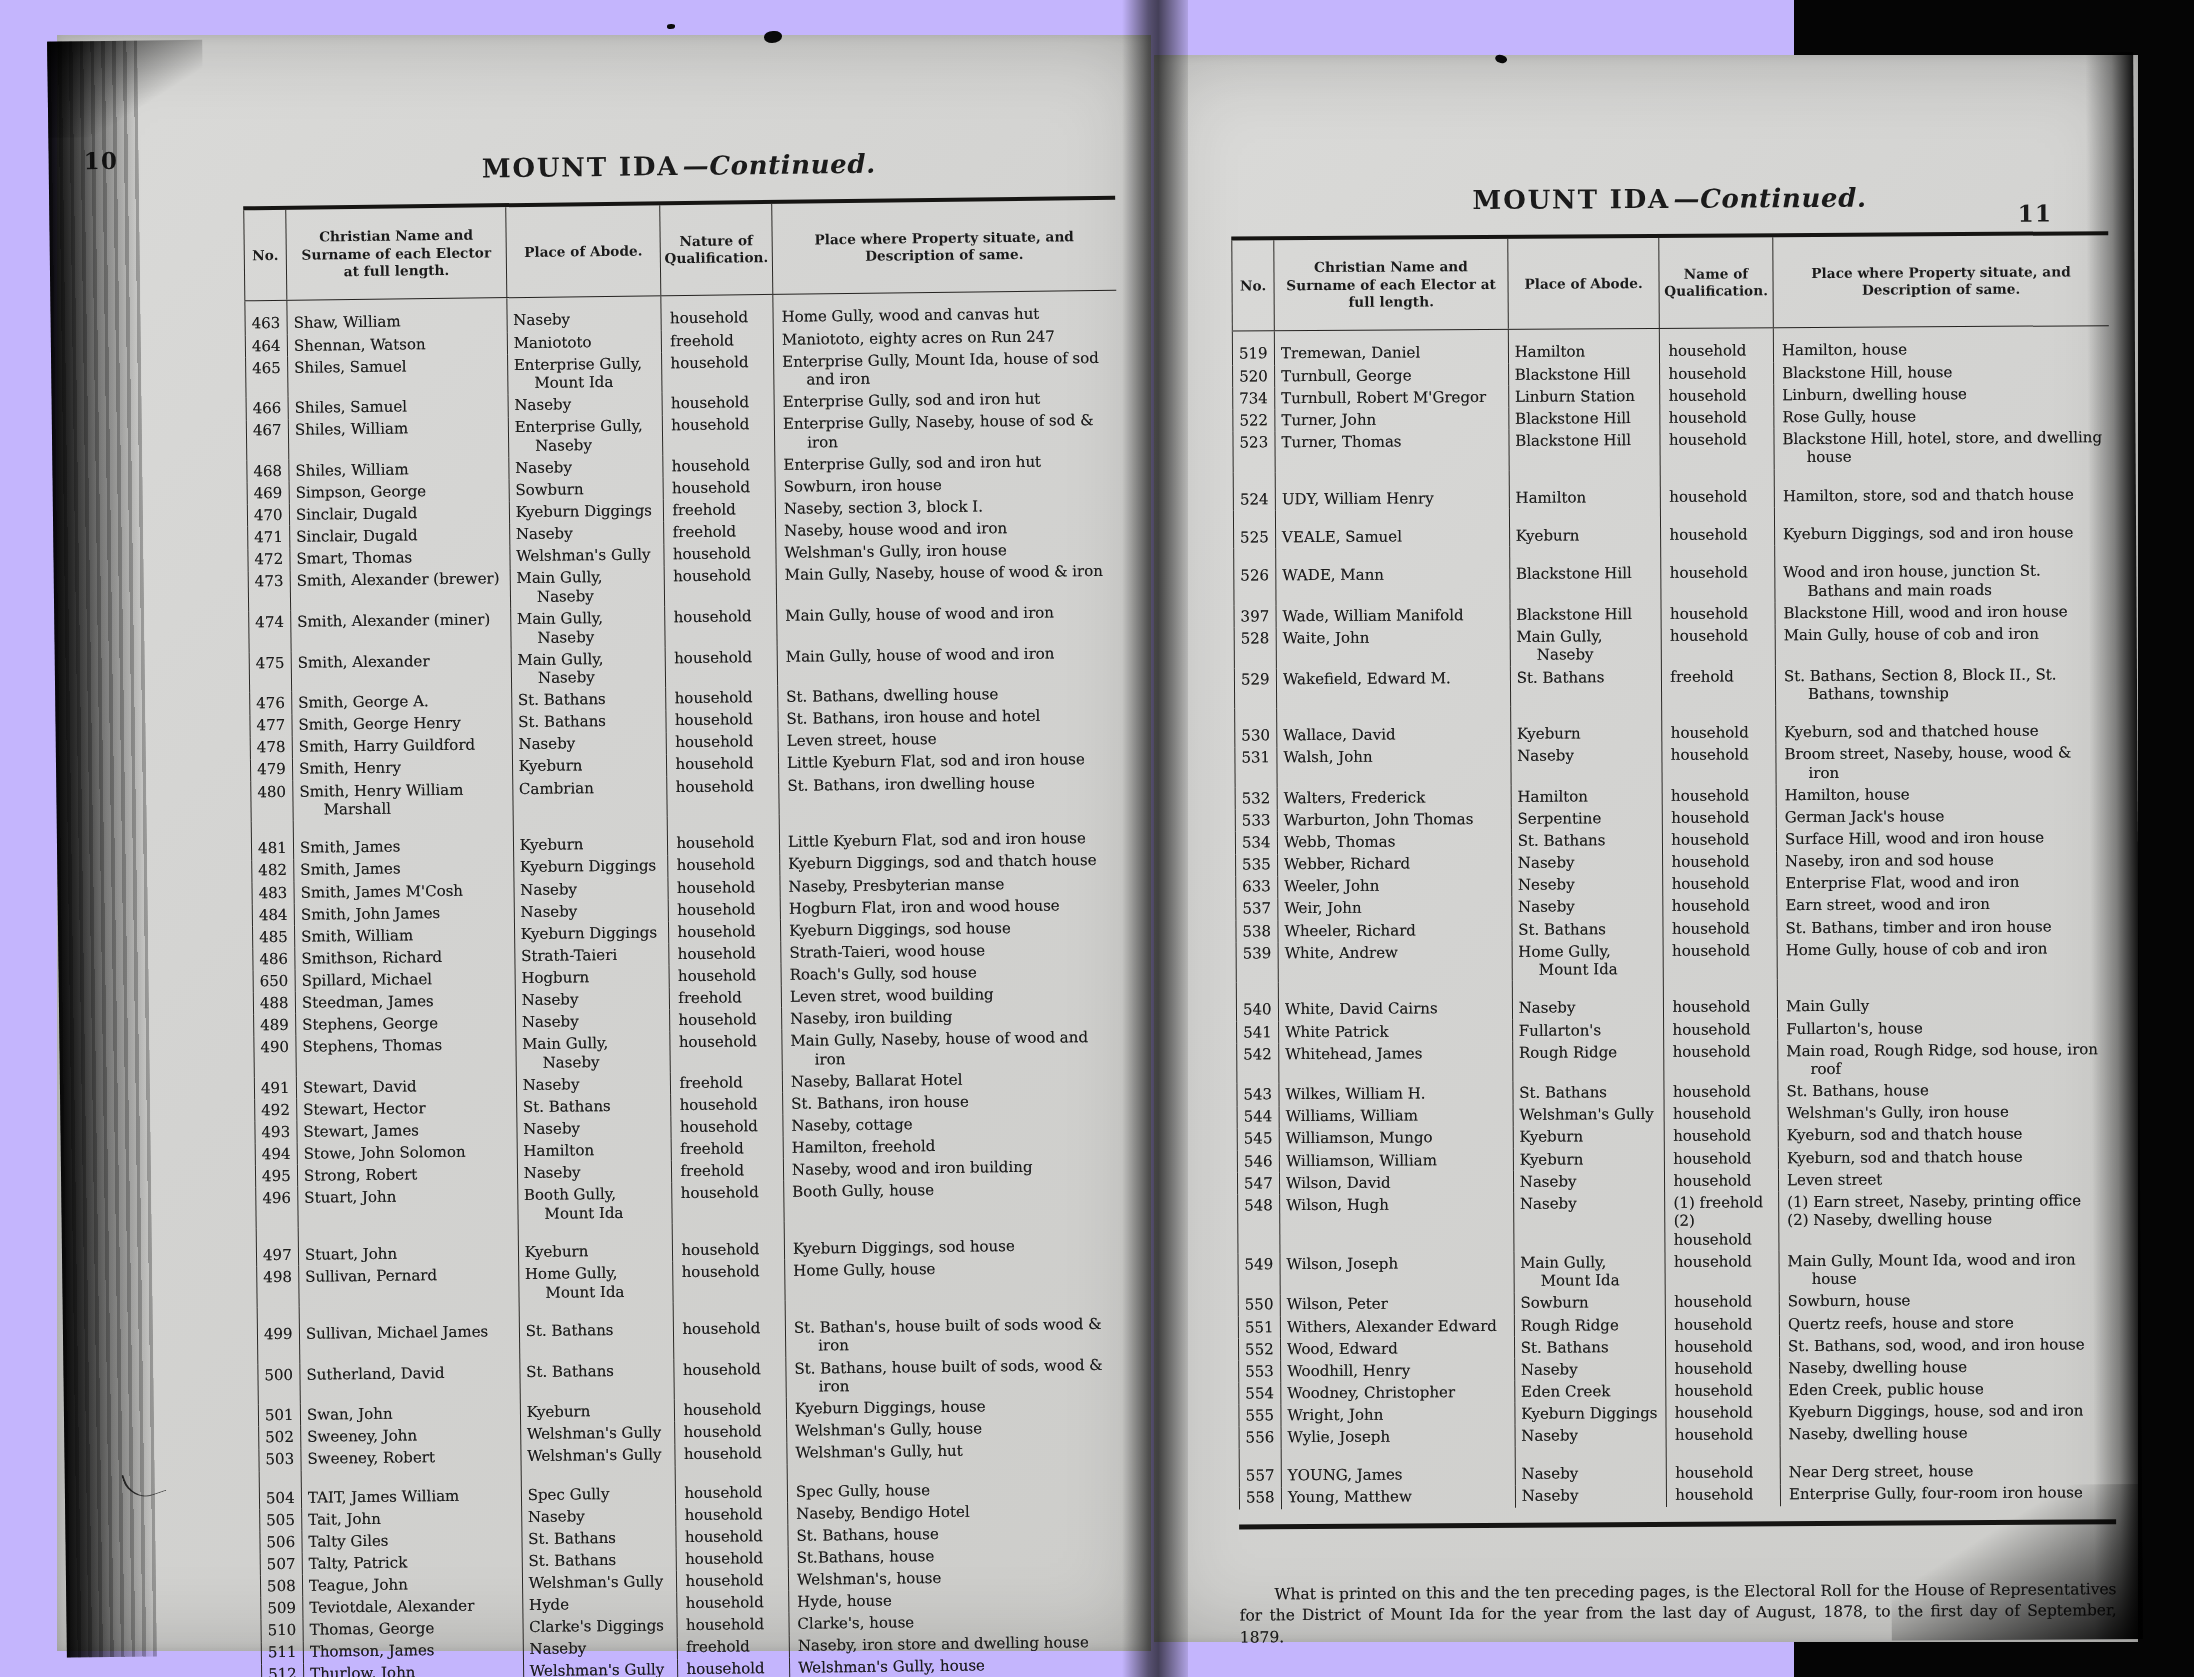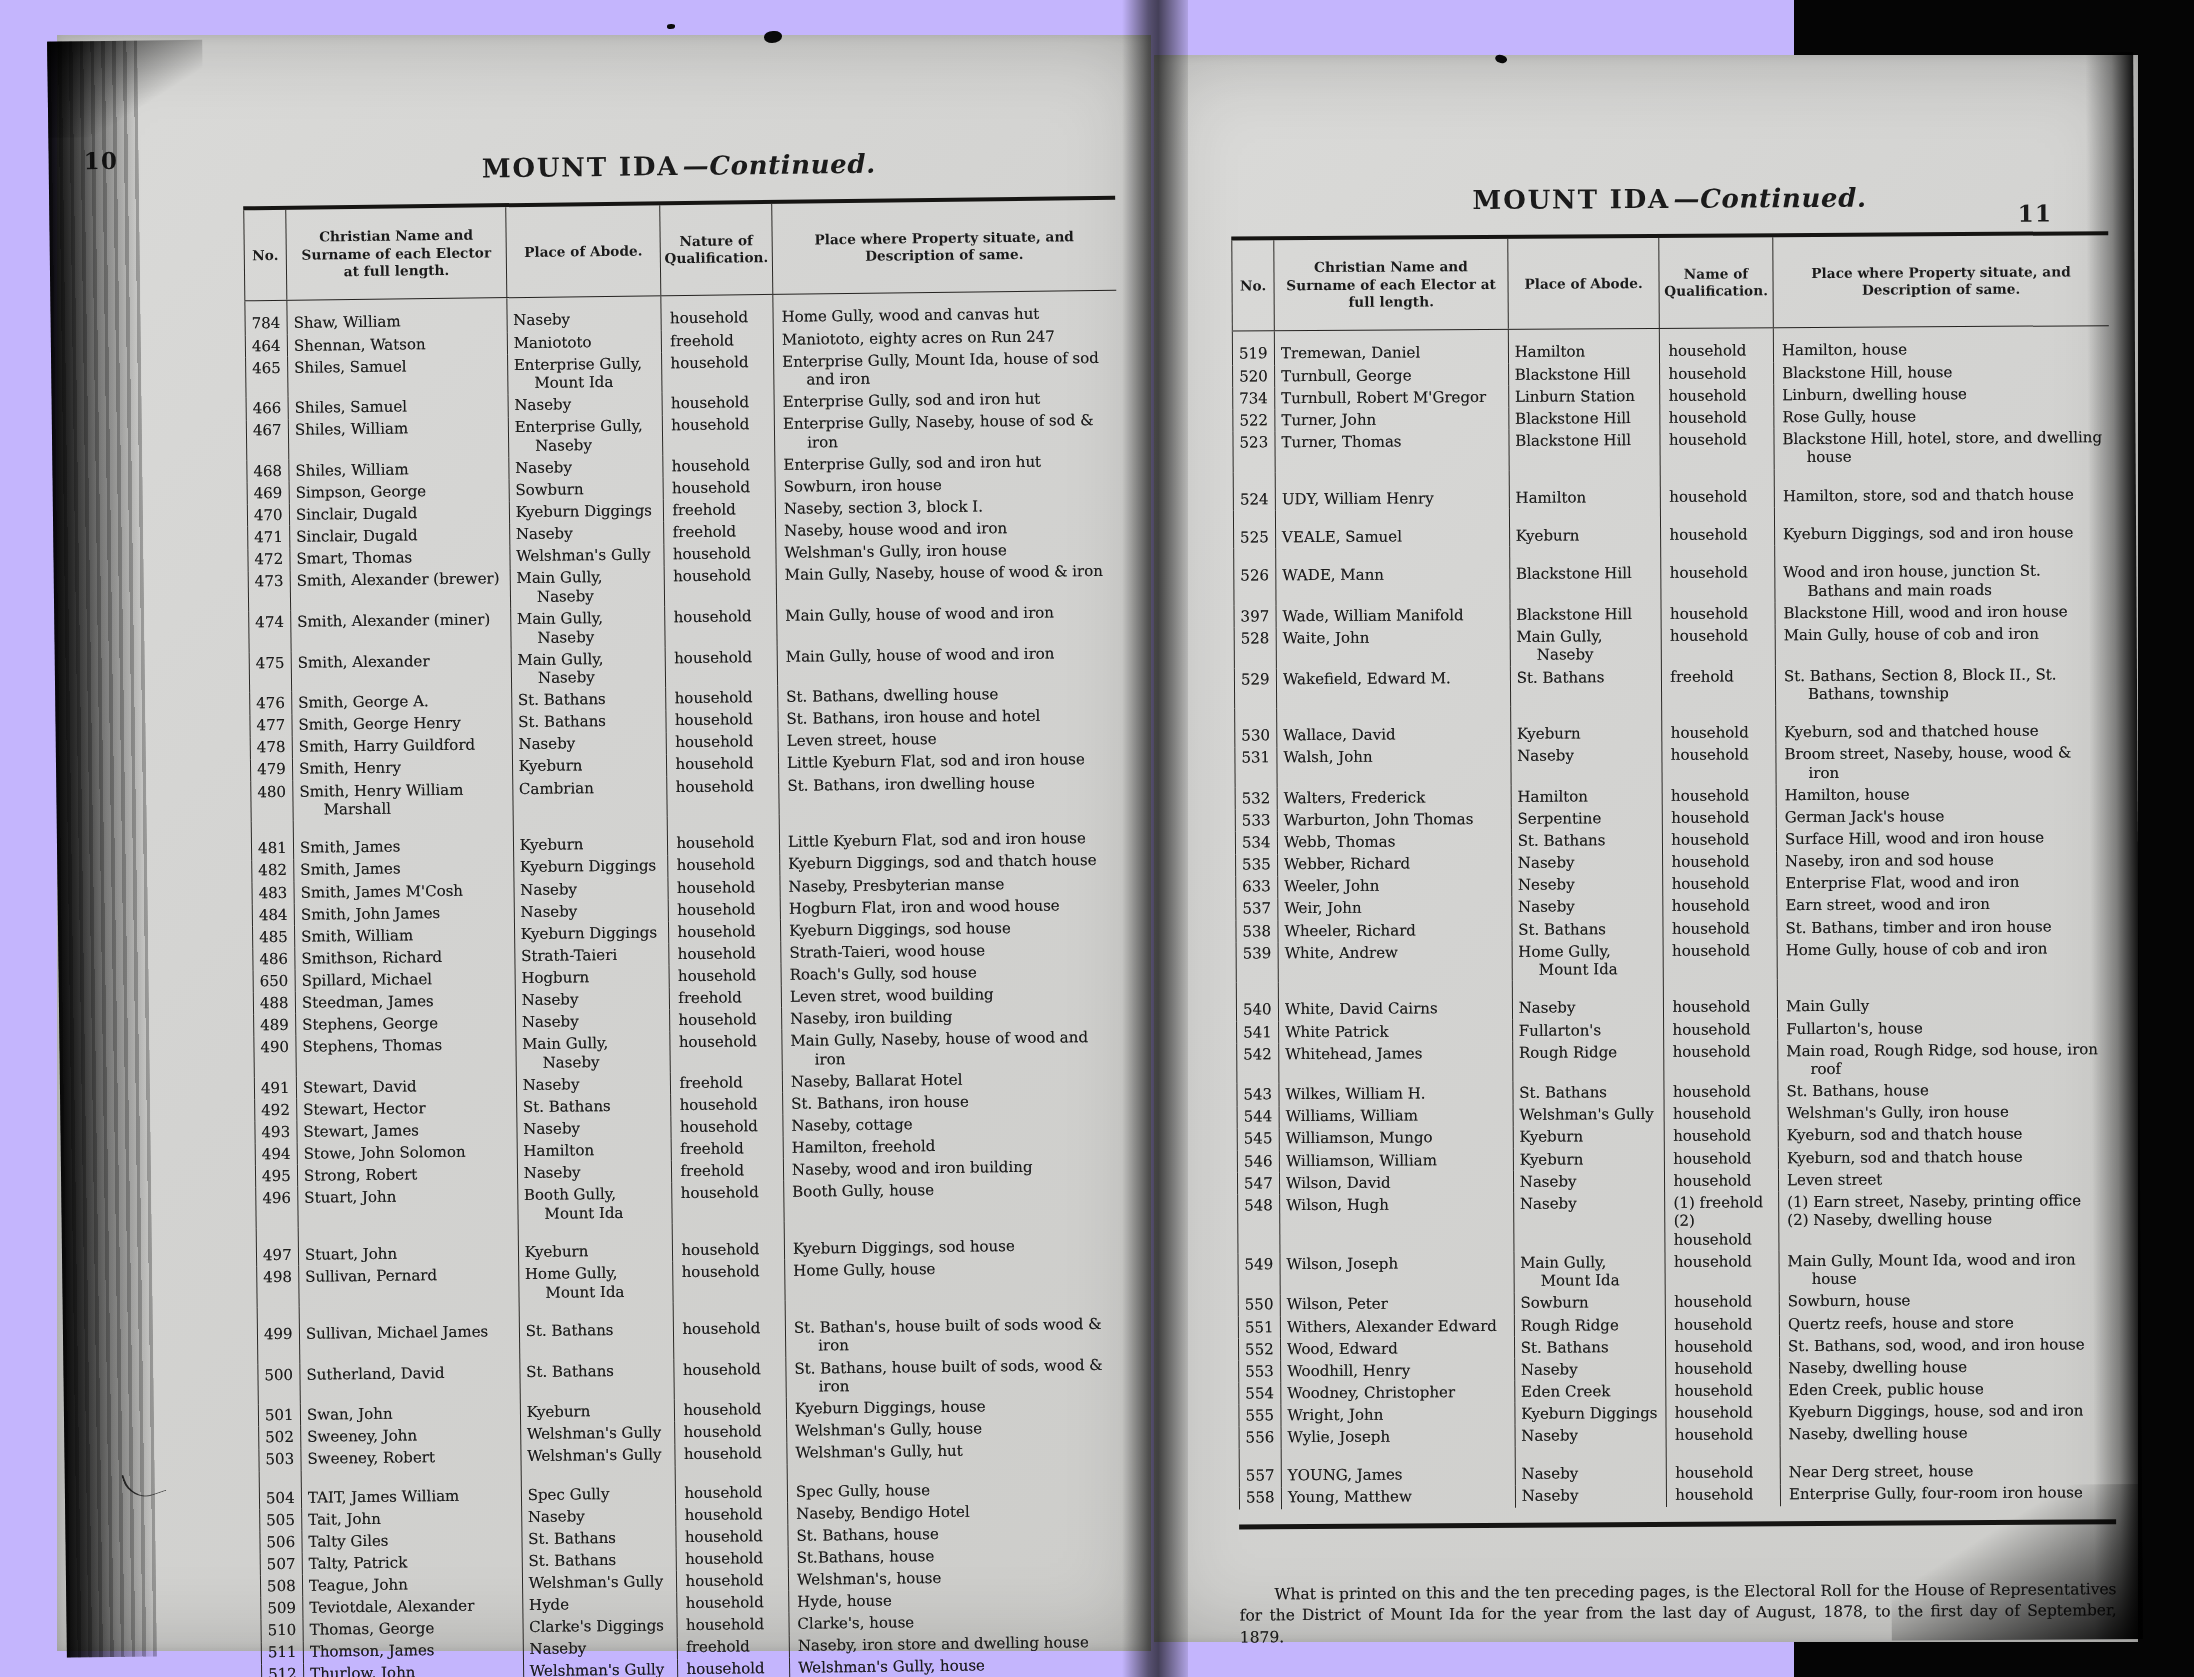--- a/index.html
+++ b/index.html
@@ -90,21 +90,21 @@
         <div class="tbl">
           <div class="grid thead">
             <div class="hcell hno">No.</div>
             <div class="hcell hname">Christian Name and Surname of each Elector at full length.</div>
             <div class="hcell habode">Place of Abode.</div>
             <div class="hcell hqual">Nature of Qualification.</div>
             <div class="hcell hdesc">Place where Property situate, and Description of same.</div>
           </div>
           <div class="tbody">
               <div class="grid trow">
-                <div class="cell bcell cno">784</div>
+                <div class="cell bcell cno">463</div>
                 <div class="cell bcell cname">Shaw, William</div>
                 <div class="cell bcell cabode">Naseby</div>
                 <div class="cell bcell cqual">
                   <div class="line">household</div>
                 </div>
                 <div class="cell bcell cdesc">
                   <div class="line">Home Gully, wood and canvas hut</div>
                 </div>
               </div>
               <div class="grid trow">

